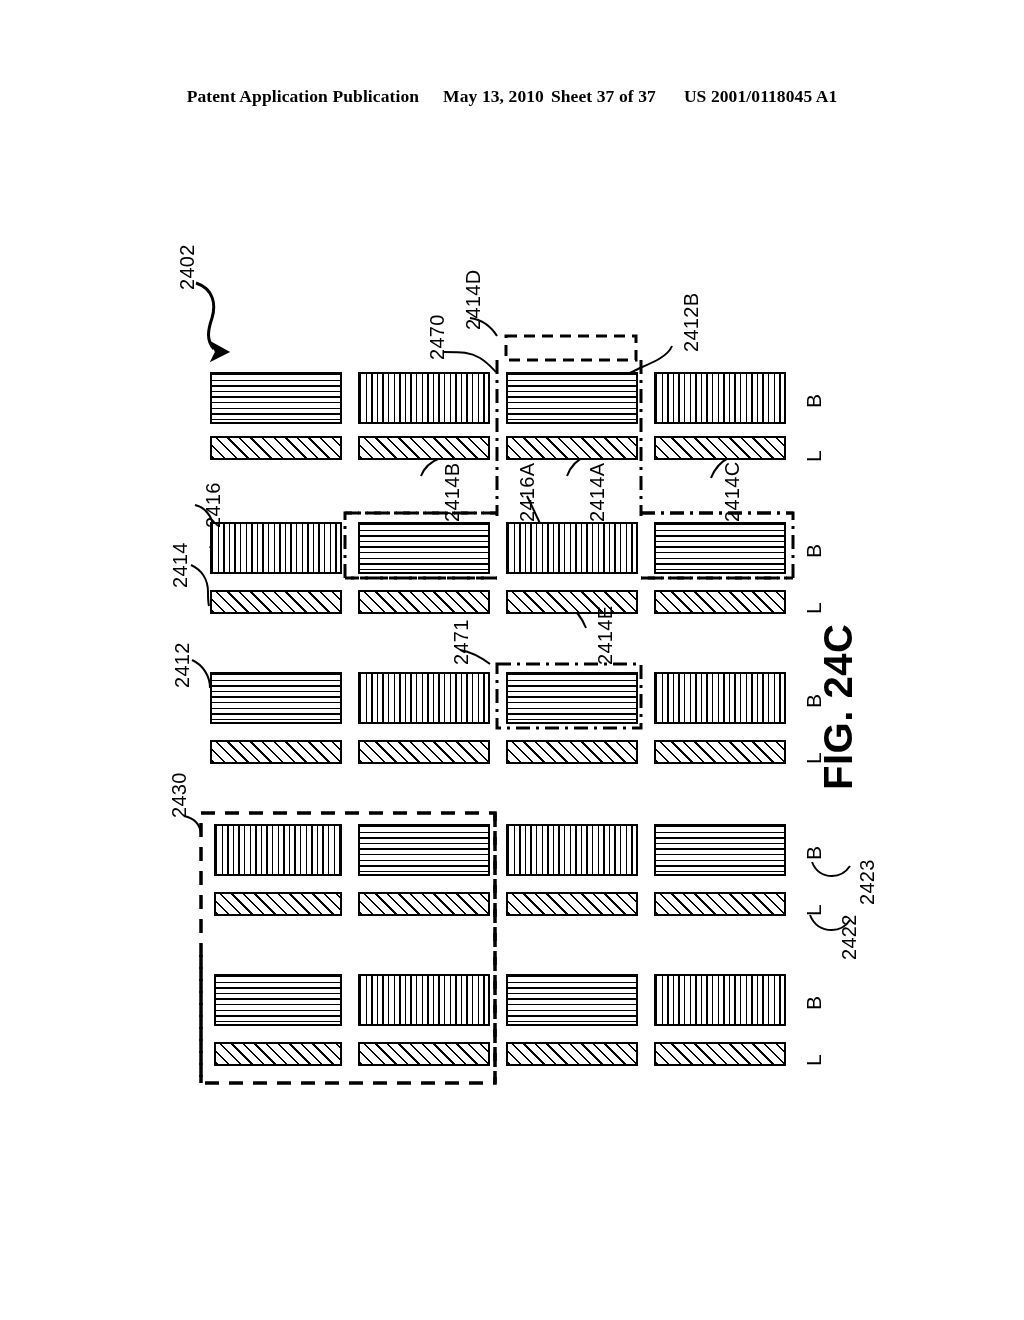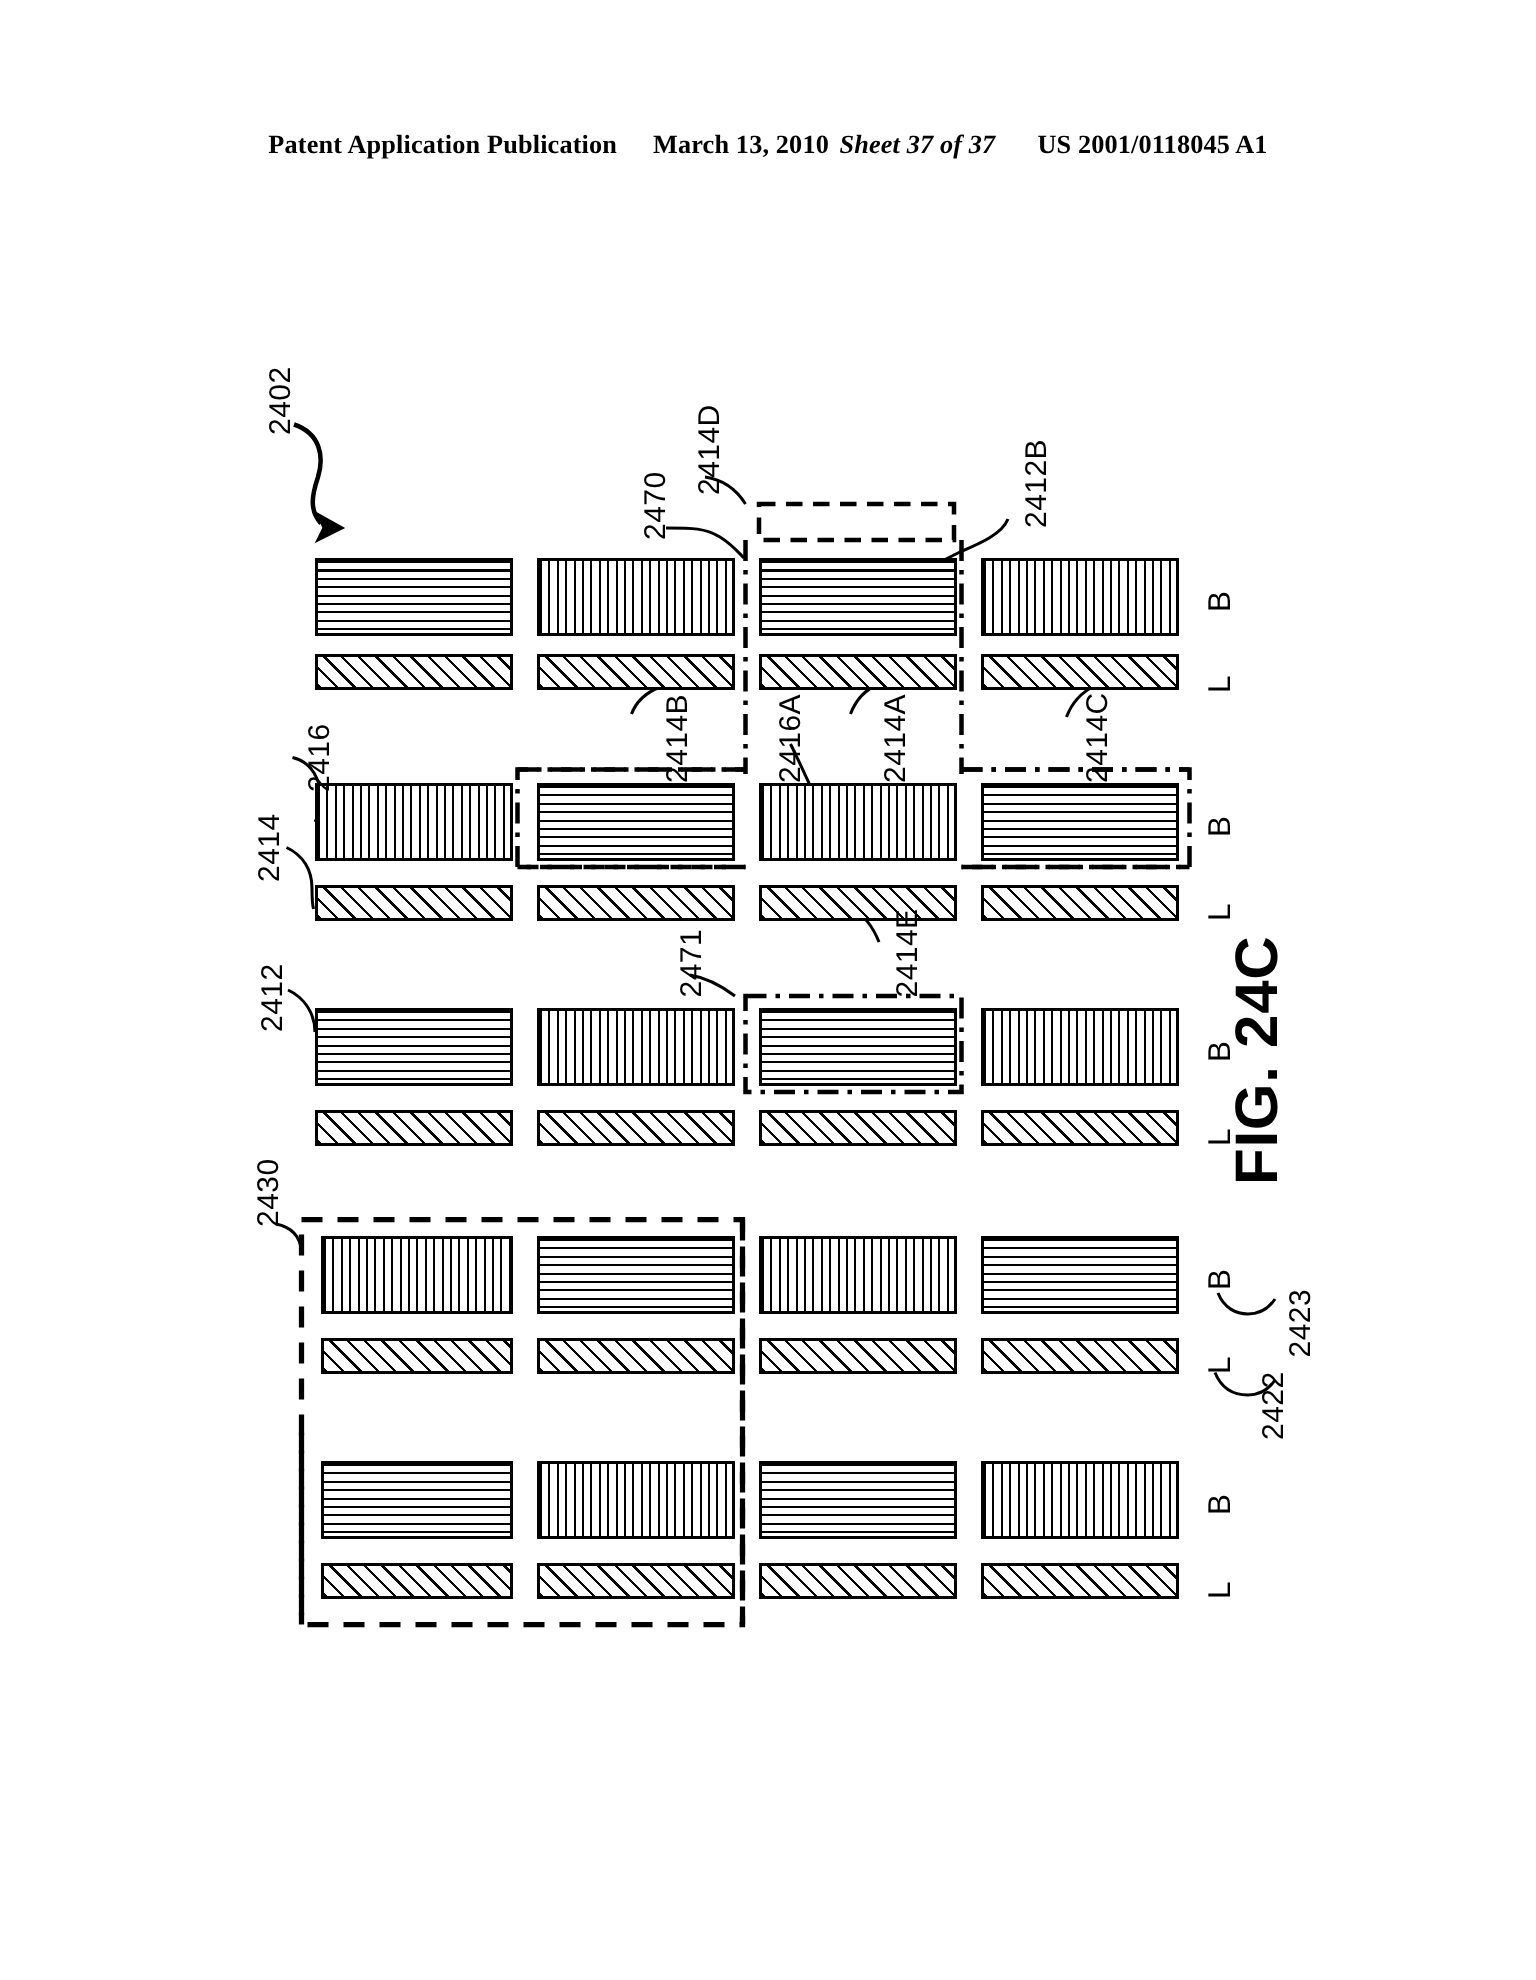--- a/index.html
+++ b/index.html
@@ -27,21 +27,21 @@
     align-items: baseline;
     font-family: "Liberation Serif", serif;
     font-weight: bold;
     font-size: 17.5px;
     color: #000;
     letter-spacing: 0.1px;
     white-space: nowrap;
   }
   #page-header .hdr-pub   { margin-right: 24px; }
   #page-header .hdr-date  { margin-right: 7px; }
-  #page-header .hdr-sheet { margin-right: 28px; font-style: italic; }
+  #page-header .hdr-sheet { margin-right: 28px; }
   #page-header .hdr-num   { }
 
   
   #figure {
     position: absolute;
     left: 0;
     top: 0;
     width: 1024px;
     height: 1320px;
   }
@@ -116,21 +116,21 @@
     transform-origin: left top;
     transform: rotate(-90deg);
     letter-spacing: 0.5px;
   }
 </style>
 </head>
 <body>
 
 <div id="page-header">
   <span class="hdr-pub">Patent Application Publication</span>
-  <span class="hdr-date">March 13, 2010</span>
+  <span class="hdr-date">May 13, 2010</span>
   <span class="hdr-sheet">Sheet 37 of 37</span>
   <span class="hdr-num">US 2001/0118045 A1</span>
 </div>
 
 <div id="figure">
 
   <svg id="overlay" viewBox="0 0 1024 1320" xmlns="http://www.w3.org/2000/svg">
 
     <g stroke="#000" fill="none" stroke-width="3">
       <path d="M 196,283 C 214,289 216,305 212,318 C 208,330 206,340 214,349"></path>

